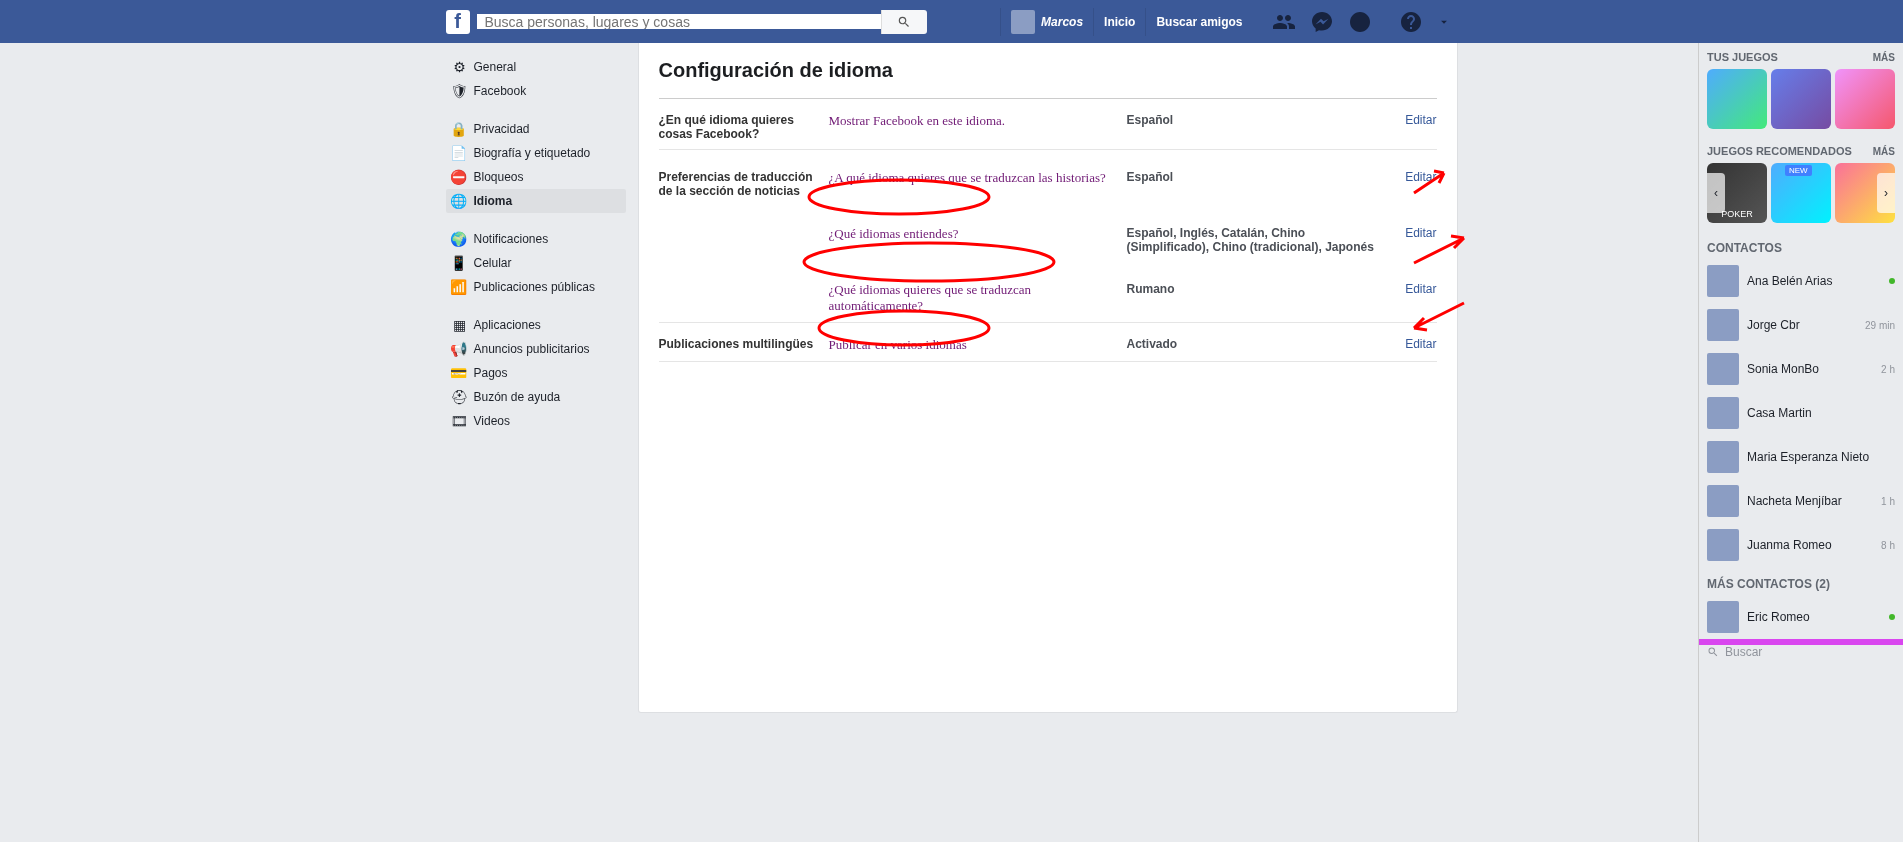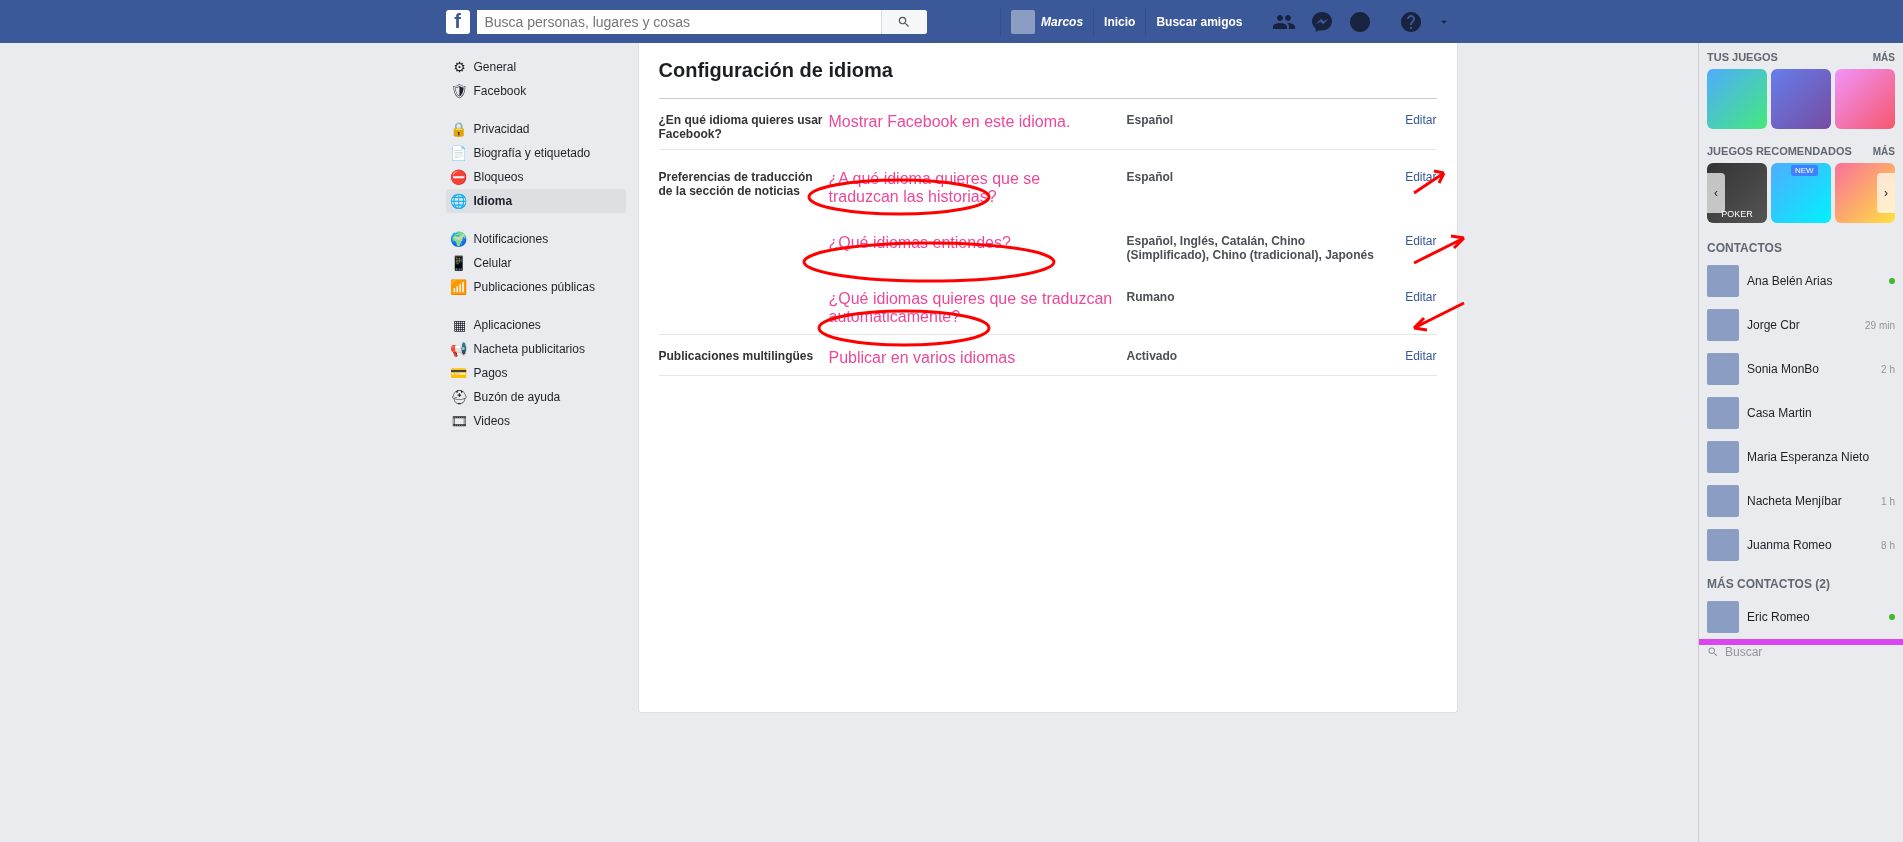--- a/index.html
+++ b/index.html
@@ -2,21 +2,21 @@
 <html><head>
 <meta charset="utf-8">
 <style>
 * { margin: 0; padding: 0; box-sizing: border-box; font-family: Helvetica, Arial, sans-serif; }
 body { background: #e9ebee; font-size: 12px; color: #1d2129; overflow-x: hidden; }
 
 
 .topbar { position: fixed; top: 0; left: 0; right: 0; height: 43px; background: #3b5998; z-index: 100; display: flex; align-items: center; padding: 0 16px; }
 .tb-inner { width: 1012px; margin: 0 auto; display: flex; align-items: center; height: 100%; }
 .fb-logo { width: 24px; height: 24px; background: #fff; color: #3b5998; font-weight: bold; font-size: 20px; display: flex; align-items: center; justify-content: center; border-radius: 3px; margin-right: 7px; }
-.search-wrap { background: #fff; border-radius: 3px; display: flex; align-items: center; height: 24px; width: 450px; }
+.search-wrap { background: #fff; border-radius: 3px; display: flex; align-items: center; height: 15px; width: 450px; }
 .search-input { border: none; outline: none; flex: 1; padding: 0 8px; font-size: 14px; height: 100%; }
 .search-btn { width: 46px; height: 24px; background: #f6f7f9; border: none; border-left: 1px solid #ddd; cursor: pointer; border-radius: 0 3px 3px 0; display: flex; align-items: center; justify-content: center; }
 .tb-right { margin-left: auto; display: flex; align-items: center; height: 100%; }
 .tb-profile { display: flex; align-items: center; padding: 0 10px; border-left: 1px solid #355089; height: 28px; font-style: italic; }
 .tb-avatar { width: 24px; height: 24px; background: #8b9dc3; border-radius: 2px; margin-right: 6px; }
 .tb-link { color: #fff; font-weight: bold; font-size: 12px; cursor: pointer; padding: 0 10px; border-left: 1px solid #355089; height: 28px; display: flex; align-items: center; }
 .tb-icons { display: flex; align-items: center; margin-left: 12px; }
 .tb-icon { width: 24px; height: 24px; margin: 0 7px; cursor: pointer; fill: #17233f; }
 
 
@@ -27,41 +27,41 @@
 .sb-item.active { background: #dddfe2; font-weight: bold; }
 .sb-icon { width: 16px; height: 16px; margin-right: 6px; display: inline-flex; align-items: center; justify-content: center; font-size: 14px; }
 
 
 .content { flex: 1; background: #fff; border: 1px solid #dddfe2; border-radius: 0 0 3px 3px; border-top: none; margin-left: 12px; padding: 16px 20px; min-height: 670px; }
 .page-title { font-size: 20px; font-weight: bold; color: #1c1e21; padding-bottom: 16px; border-bottom: 1px solid #ccc; }
 .setting-row { display: flex; padding: 14px 0 8px; border-bottom: 1px solid #e5e5e5; }
 .setting-row.sub { padding-top: 20px; border-bottom: none; }
 .setting-group { border-bottom: 1px solid #e5e5e5; }
 .setting-label { width: 170px; font-weight: bold; color: #333; font-size: 12px; }
-.setting-desc { flex: 1; color: #ec4899; font-size: 16px; padding-right: 12px; }
+.setting-desc { flex: 1; color: #701a75; font-size: 13px; padding-right: 12px; font-family: Liberation Serif, serif; }
 .setting-value { width: 260px; font-weight: bold; color: #4b4f56; font-size: 12px; }
 .setting-edit { width: 50px; text-align: right; color: #365899; cursor: pointer; font-size: 12px; }
 
 
 .right-col { position: fixed; right: 0; top: 43px; bottom: 0; width: 205px; background: #e9ebee; border-left: 1px solid #ccc; overflow-y: auto; }
 .rc-section { padding: 8px; }
 .rc-header { display: flex; justify-content: space-between; align-items: center; color: #616770; font-size: 11px; font-weight: bold; margin-bottom: 6px; }
 .rc-more { font-size: 10px; color: #616770; cursor: pointer; }
 .rc-tiles { display: flex; gap: 4px; }
 .rc-tile { width: 60px; height: 60px; background: linear-gradient(135deg, #4facfe, #43e97b); border-radius: 6px; cursor: pointer; }
 .rc-tile.t2 { background: linear-gradient(135deg, #667eea, #764ba2); }
 .rc-tile.t3 { background: linear-gradient(135deg, #f093fb, #f5576c); }
 .rc-tile.t4 { background: linear-gradient(135deg, #333, #555); display: flex; align-items: flex-end; justify-content: center; color: #fff; font-size: 9px; padding: 4px; }
 .rc-tile.t5 { background: linear-gradient(135deg, #4facfe, #00f2fe); position: relative; }
 .rc-tile.t6 { background: linear-gradient(135deg, #fa709a, #fee140); }
 .rc-nav { position: absolute; top: 50%; transform: translateY(-50%); width: 18px; height: 40px; background: rgba(255,255,255,0.7); cursor: pointer; display: flex; align-items: center; justify-content: center; }
 .rc-nav.left { left: 0; border-radius: 0 4px 4px 0; }
 .rc-nav.right { right: 0; border-radius: 4px 0 0 4px; }
 .rc-tiles-wrap { position: relative; }
-.new-badge { position: absolute; top: 2px; left: 20px; background: #4080ff; color: #fff; font-size: 8px; padding: 1px 4px; border-radius: 2px; }
+.new-badge { position: absolute; top: 2px; left: 14px; background: #4080ff; color: #fff; font-size: 8px; padding: 1px 4px; border-radius: 2px; }
 .contacts-header { font-weight: bold; color: #616770; font-size: 12px; padding: 10px 8px 4px; }
 .contact { display: flex; align-items: center; padding: 6px 8px; cursor: pointer; }
 .c-avatar { width: 32px; height: 32px; background: #8b9dc3; border-radius: 2px; margin-right: 8px; }
 .c-name { flex: 1; color: #1d2129; font-size: 12px; white-space: nowrap; overflow: hidden; text-overflow: ellipsis; }
 .c-status { font-size: 10px; color: #90949c; }
 .c-dot { width: 6px; height: 6px; background: #42b72a; border-radius: 50%; }
 .search-bottom { border-top: 6px solid #d946ef; padding: 0 8px; color: #90949c; font-size: 12px; display: flex; align-items: center; }
 
 
 .annot { position: absolute; pointer-events: none; z-index: 50; }
@@ -152,42 +152,42 @@
           <span>Publicaciones públicas</span>
         </div>
       </div>
     <div class="sb-group" id="sbg4">
         <div class="sb-item">
           <span class="sb-icon">▦</span>
           <span>Aplicaciones</span>
         </div>
         <div class="sb-item">
           <span class="sb-icon">📢</span>
-          <span>Nacheta publicitarios</span>
+          <span>Anuncios publicitarios</span>
         </div>
         <div class="sb-item">
           <span class="sb-icon">💳</span>
           <span>Pagos</span>
         </div>
         <div class="sb-item">
           <span class="sb-icon">⛑</span>
           <span>Buzón de ayuda</span>
         </div>
         <div class="sb-item">
           <span class="sb-icon">🎞</span>
           <span>Videos</span>
         </div>
       </div>
   </div>
 
   <div class="content" style="position:relative;">
     <h2 class="page-title">Configuración de idioma</h2>
     <div id="settings-rows">
         <div class="setting-row">
- <div class="setting-label">¿En qué idioma quieres usar Facebook?</div>
+ <div class="setting-label">¿En qué idioma quieres cosas Facebook?</div>
  <div class="setting-desc">Mostrar Facebook en este idioma.</div>
  <div class="setting-value">Español</div>
  <div class="setting-edit">Editar</div>
 </div>
         <div class="setting-group">
           <div class="setting-row sub">
    <div class="setting-label">Preferencias de traducción de la sección de noticias</div>
    <div class="setting-desc">¿A qué idioma quieres que se traduzcan las historias?</div>
    <div class="setting-value">Español</div>
    <div class="setting-edit">Editar</div>

